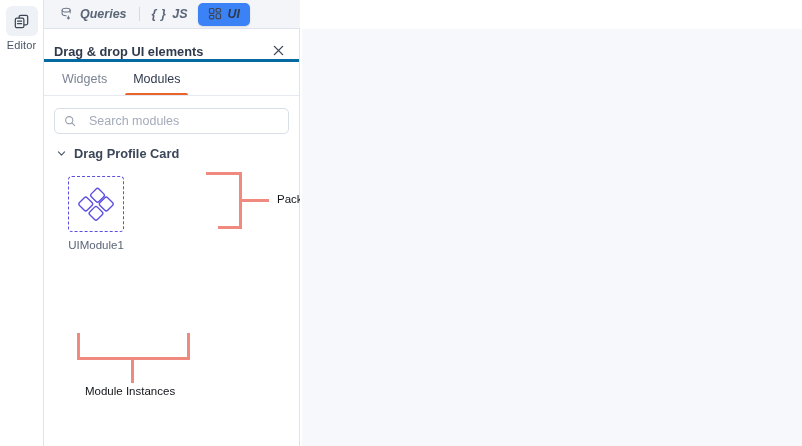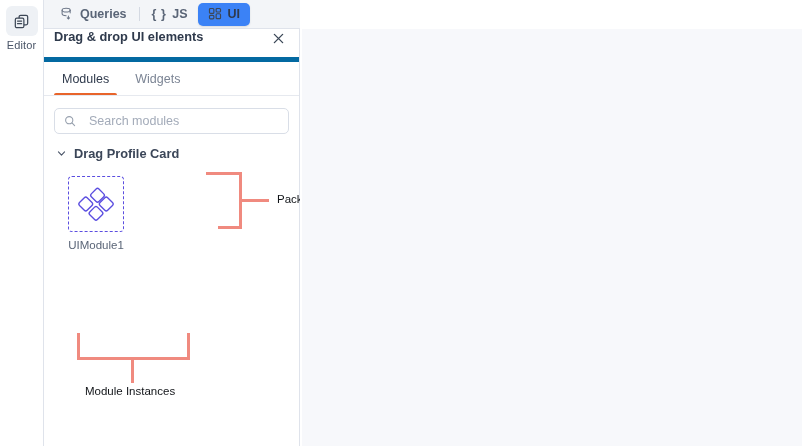--- a/index.html
+++ b/index.html
@@ -39,20 +39,21 @@
   }
 
   
   #topbar {
     position: absolute; left: 44px; top: 0;
     width: 256px; height: 29px;
     background: #f3f5f8;
     border-bottom: 1px solid #dfe3eb;
     display: flex; align-items: center;
     padding: 0 6px;
+    font-style: italic;
   }
   .ttab {
     display: flex; align-items: center; gap: 6px;
     height: 23px; padding: 0 10px;
     border-radius: 5px;
     font-size: 12.5px; font-weight: 600;
     color: #5a6577;
     cursor: pointer;
     white-space: nowrap;
   }
@@ -66,23 +67,23 @@
 
   
   #panel {
     position: absolute; left: 44px; top: 29px;
     width: 256px; height: 417px;
     background: #ffffff;
     border-right: 1px solid #dfe3eb;
   }
   #panel-head {
     height: 33px;
-    display: flex; align-items: flex-start; justify-content: space-between;
+    display: flex; align-items: flex-end; justify-content: space-between;
     padding: 0 12px 0 10px;
-    border-bottom: 5px solid #0369a1;
+    border-bottom: 3px solid #0369a1;
   }
   #panel-title { font-size: 12.8px; font-weight: 700; color: #2f3a4c; }
   #panel-close {
     width: 18px; height: 18px;
     display: flex; align-items: center; justify-content: center;
     cursor: pointer; color: #3c4858;
   }
 
   #subtabs {
     height: 34px;
@@ -239,25 +240,25 @@
     <div id="panel-head">
       <div id="panel-title">Drag &amp; drop UI elements</div>
       <div id="panel-close">
         <svg width="11" height="11" viewBox="0 0 12 12" fill="none" aria-hidden="true">
           <path d="M1.5 1.5l9 9M10.5 1.5l-9 9" stroke="#3c4858" stroke-width="1.5" stroke-linecap="round"></path>
         </svg>
       </div>
     </div>
 
     <div id="subtabs">
+      <div class="stab">
+        <span>Widgets</span>
+      </div>
       <div class="stab active">
         <span>Modules</span>
-      </div>
-      <div class="stab">
-        <span>Widgets</span>
       </div>
     </div>
 
     <div id="panel-body">
 
       <div class="search-wrap">
         <span style="display:flex">
           <svg width="12" height="12" viewBox="0 0 14 14" fill="none" aria-hidden="true">
             <circle cx="6.1" cy="6.1" r="4.2" stroke="#97a0ae" stroke-width="1.25"></circle>
             <path d="M9.3 9.3l3.1 3.1" stroke="#97a0ae" stroke-width="1.25" stroke-linecap="round"></path>

